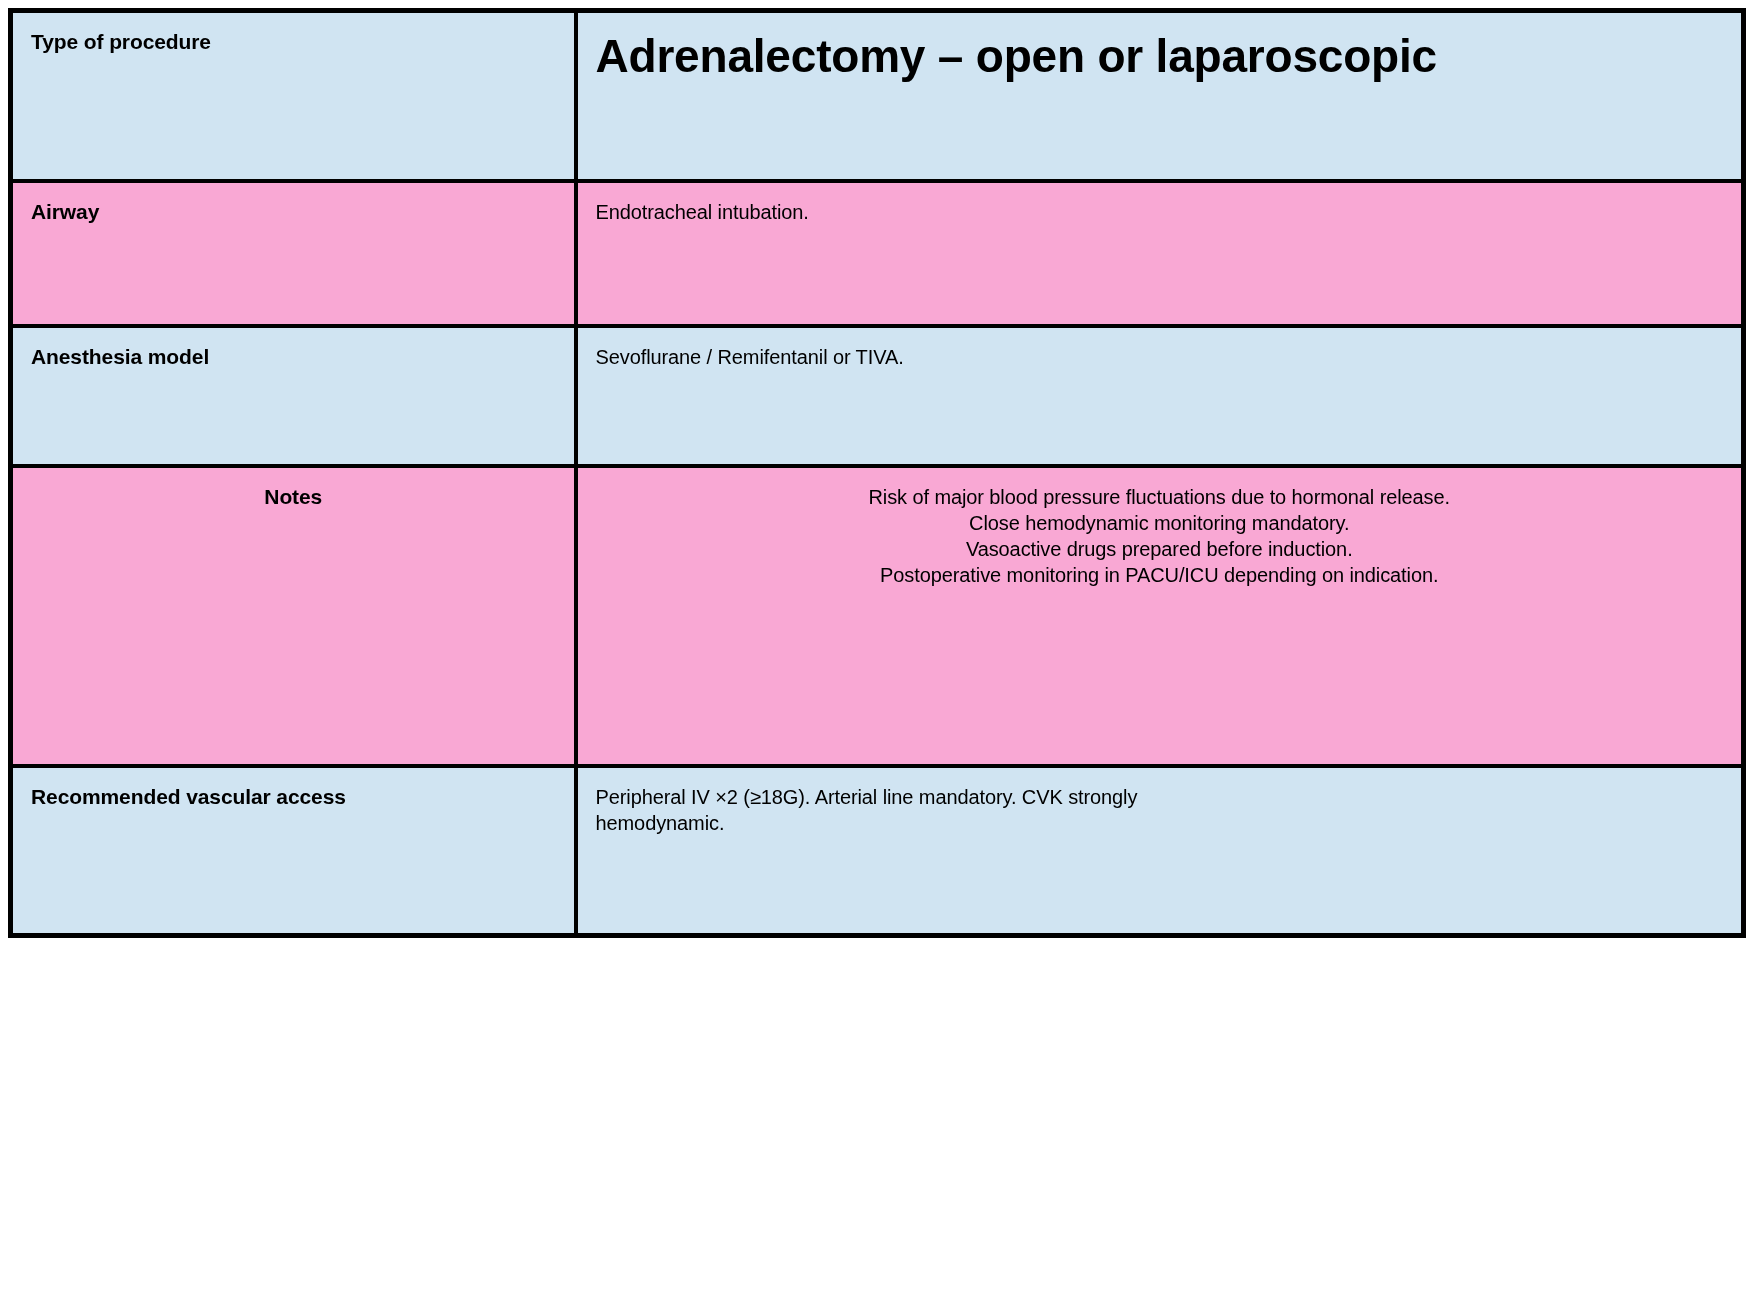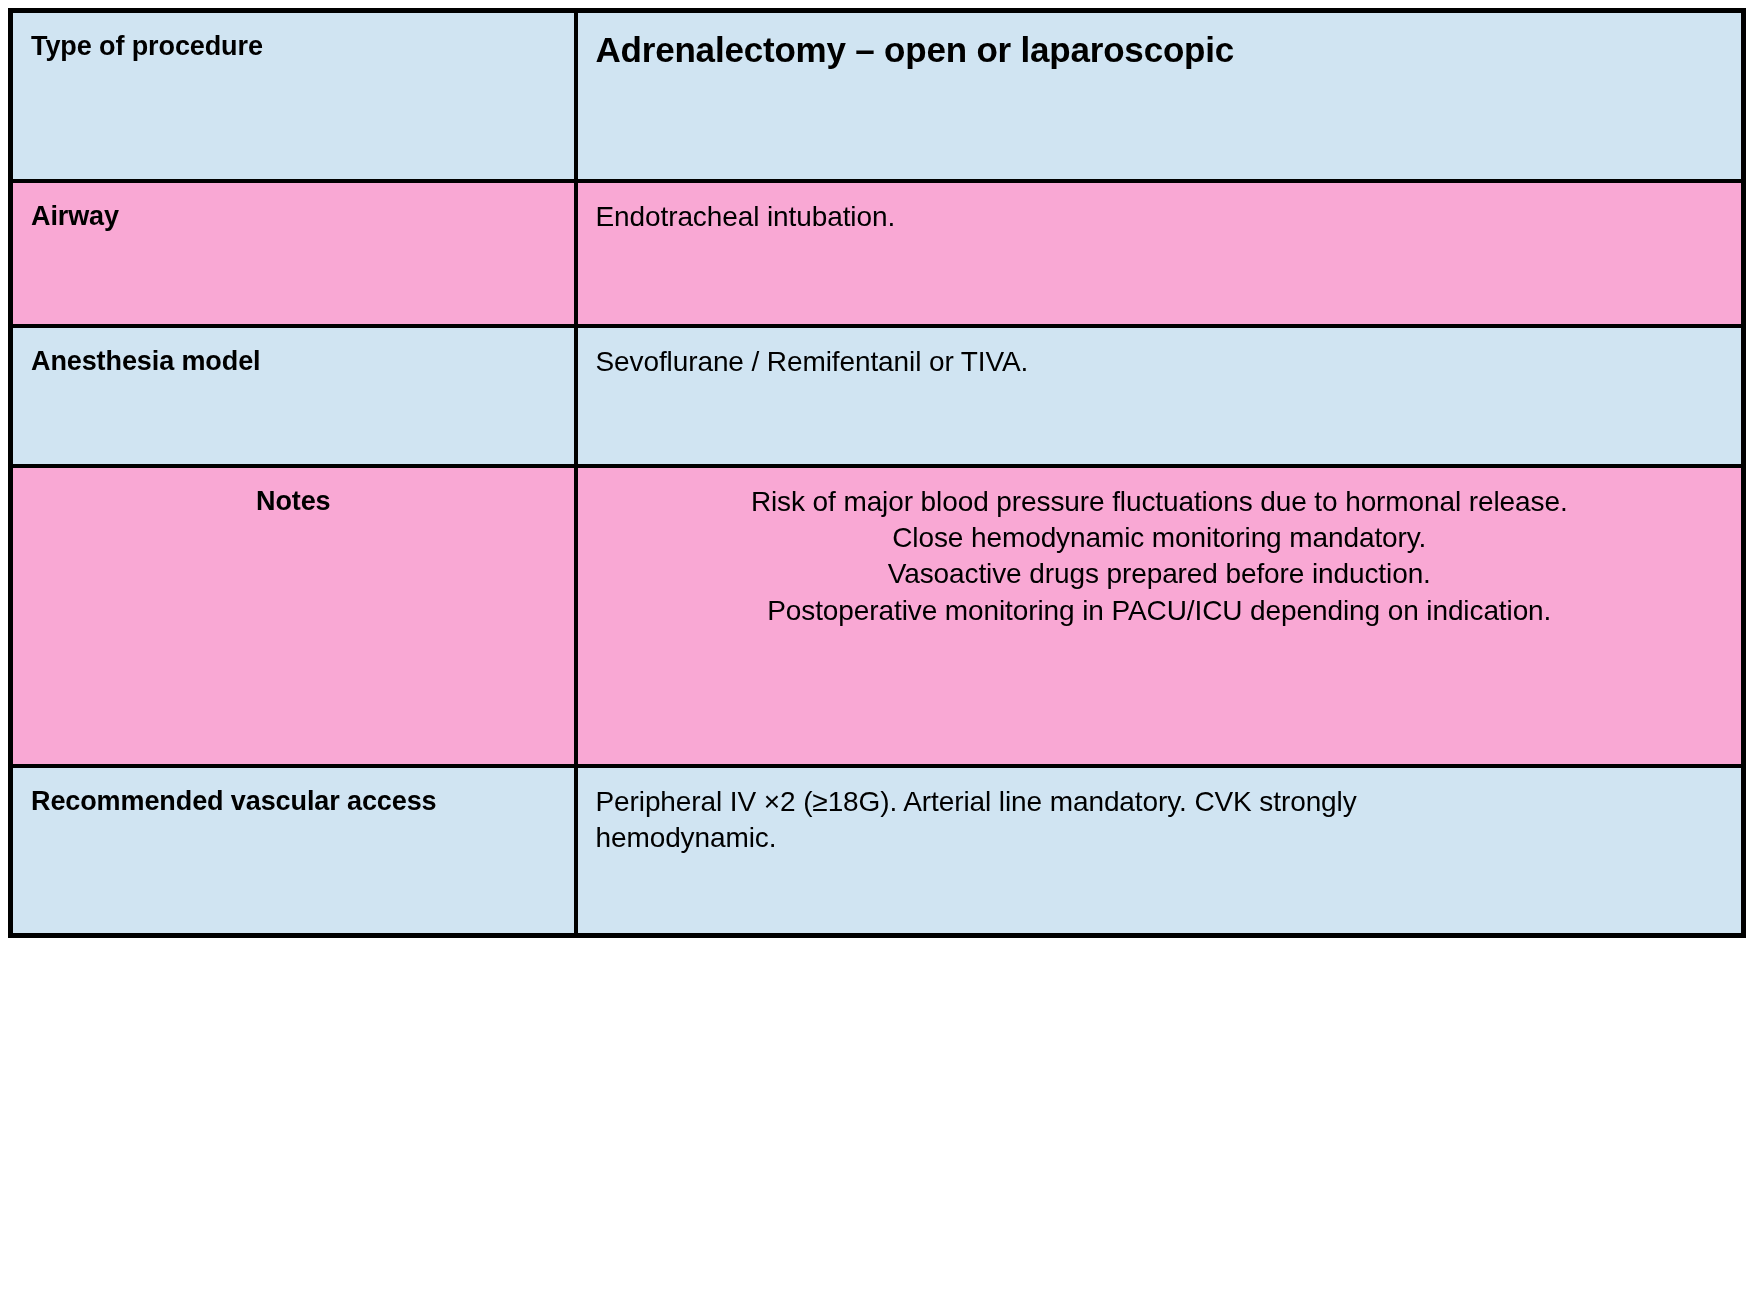--- a/index.html
+++ b/index.html
@@ -31,35 +31,35 @@
   table.proc-table col.value-col { width: 1168px; }
 
   table.proc-table td {
     border: 4px solid #000000;
     vertical-align: top;
     padding: 16px 18px 10px 18px;
     box-sizing: border-box;
   }
   td.label-cell {
     font-weight: bold;
-    font-size: 27px;
+    font-size: 21px;
     line-height: 1.28;
     color: #000000;
     letter-spacing: -0.1px;
   }
   td.value-cell {
     font-weight: normal;
-    font-size: 28px;
+    font-size: 20px;
     line-height: 1.30;
     color: #000000;
     letter-spacing: -0.1px;
   }
   td.title-cell {
     font-weight: bold;
-    font-size: 35px;
+    font-size: 46px;
     line-height: 1.2;
     color: #000000;
     letter-spacing: -0.2px;
     padding-top: 18px;
   }
   tr.row-blue td { background: #d0e4f2; }
   tr.row-cream td { background: #f9a8d4; }
 
   tr.r-header td { height: 170px; }
   tr.r-airway td { height: 145px; }

